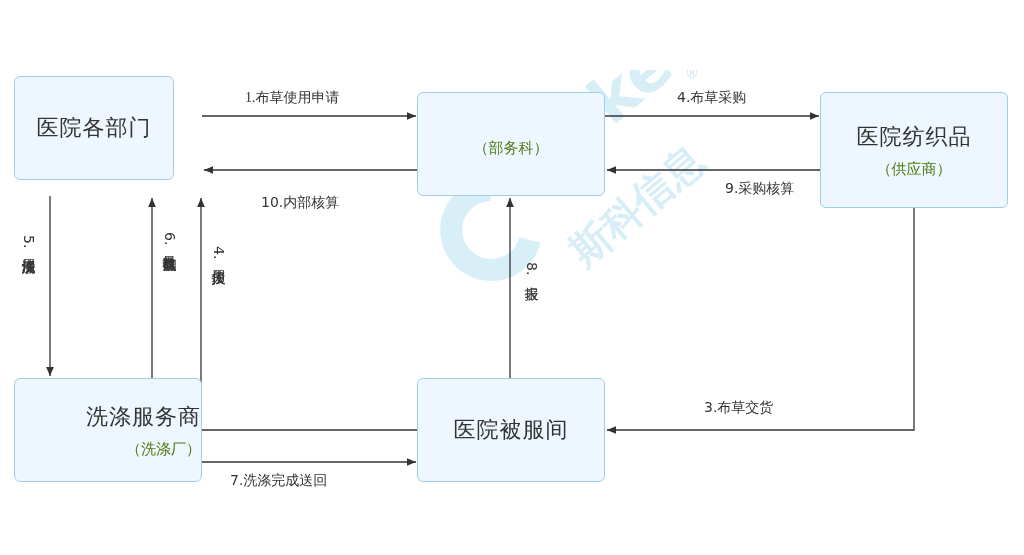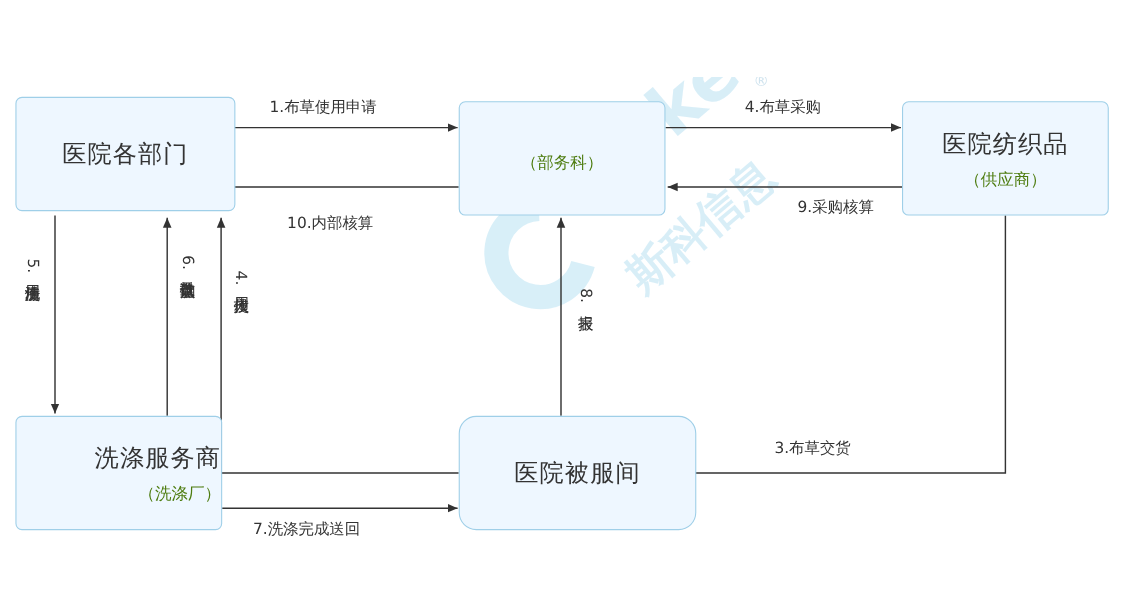--- a/index.html
+++ b/index.html
@@ -51,39 +51,39 @@
     <polyline points="417,430 201,430 201,198" marker-end="url(#arr)"></polyline>
 
     <line x1="202" y1="462" x2="416" y2="462" marker-end="url(#arr)"></line>
 
     <line x1="510" y1="378" x2="510" y2="198" marker-end="url(#arr)"></line>
 
     <polyline points="914,196 914,430 607,430" marker-end="url(#arr)"></polyline>
   </g>
 </svg>
 
-<div class="node" style="left:14px;top:88px;width:200px;height:104px;">
+<div class="node" style="left:14px;top:76px;width:160px;height:104px;">
   <div class="title">医院各部门</div>
 </div>
 <div class="node" style="left:417px;top:92px;width:188px;height:104px;">
   <div class="sub">（部务科）</div>
 </div>
-<div class="node" style="left:820px;top:92px;width:188px;height:104px;">
+<div class="node" style="left:820px;top:92px;width:188px;height:116px;">
   <div class="title">医院纺织品</div>
   <div class="sub">（供应商）</div>
 </div>
 <div class="node" style="left:14px;top:378px;width:188px;height:104px;align-items:flex-end;">
   <div class="title">洗涤服务商</div>
   <div class="sub">（洗涤厂）</div>
 </div>
-<div class="node" style="left:417px;top:378px;width:216px;height:104px;border-radius:16px;">
+<div class="node" style="left:417px;top:378px;width:188px;height:104px;">
   <div class="title">医院被服间</div>
 </div>
 
-<div class="elabel" style="left:245px;top:89px;">1.布草使用申请</div>
+<div class="elabel" style="left:245px;top:89px;font-family:Liberation Serif, serif;">1.布草使用申请</div>
 <div class="elabel" style="left:261px;top:166px;margin-top:28px;">10.内部核算</div>
 <div class="elabel" style="left:677px;top:89px;">4.布草采购</div>
 <div class="elabel" style="left:677px;top:180px;padding-left:48px;">9.采购核算</div>
 <div class="elabel" style="left:704px;top:399px;">3.布草交货</div>
 <div class="elabel" style="left:230px;top:472px;">7.洗涤完成送回</div>
 
 <div class="vlabel" style="left:20px;top:235px;">5.使用后洗涤</div>
 <div class="vlabel" style="left:161px;top:232px;">6.数量盘点确认</div>
 <div class="vlabel" style="left:210px;top:246px;">4.投入使用</div>
 <div class="vlabel" style="left:523px;top:262px;">8.报表</div>

